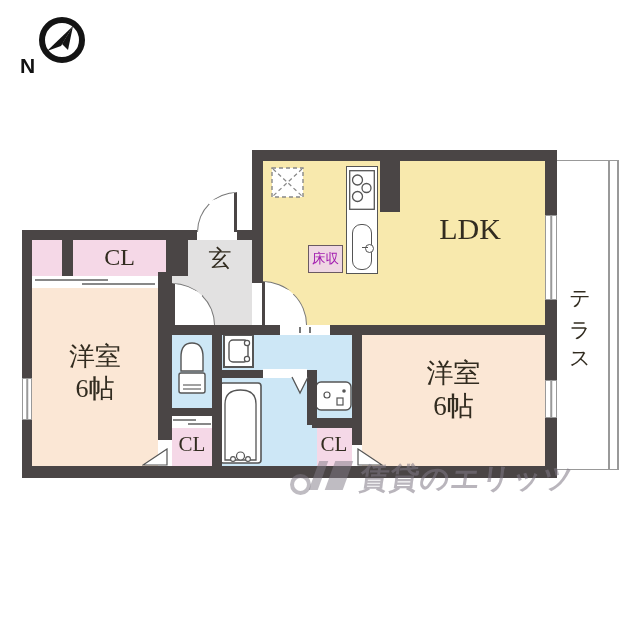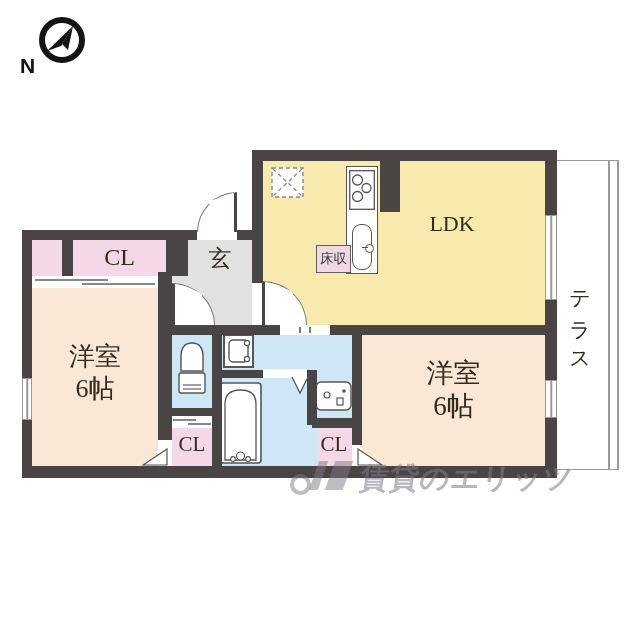--- a/index.html
+++ b/index.html
@@ -70,21 +70,21 @@
     <circle cx="17.5" cy="18" r="4.5" fill="none" stroke="#555" stroke-width="1.3"></circle>
     <circle cx="8.5" cy="26.5" r="5" fill="none" stroke="#555" stroke-width="1.3"></circle>
   </svg>
 </div>
 <div class="fixture" style="left:352px;top:224px;width:20px;height:46px;background:#fff;border:1.2px solid #555;border-radius:9px;box-sizing:border-box;">
   <span class="abs" style="right:-3px;top:19px;width:7px;height:7px;border:1.2px solid #555;border-radius:50%;background:#fff;"></span>
   <span class="abs" style="right:3px;top:22px;width:6px;height:1.4px;background:#555;"></span>
 </div>
 
 <div class="lbl" style="left:308px;top:245px;width:33px;height:26px;background:#efd7e3;border:1px solid #6a5a62;
-            font-size:13.5px;line-height:26px;color:#404040;margin-left:8px;">
+            font-size:13.5px;line-height:26px;color:#a21caf;">
   <span>床収</span>
 </div>
 
 <div class="fixture" style="left:223px;top:334px;width:31px;height:34px;">
   <svg width="31" height="34" viewBox="0 0 31 34">
     <rect x="1" y="1" width="29" height="32" fill="#fff" stroke="#555" stroke-width="2"></rect>
     <rect x="6" y="6" width="19" height="22" rx="4" fill="#fff" stroke="#555" stroke-width="1.4"></rect>
     <circle cx="24" cy="9" r="2.6" fill="#fff" stroke="#555" stroke-width="1.2"></circle>
     <circle cx="24" cy="25" r="2.6" fill="#fff" stroke="#555" stroke-width="1.2"></circle>
   </svg>
@@ -179,21 +179,21 @@
   <svg width="26" height="18" viewBox="0 0 26 18">
     <polygon points="25,1 25,17 1,17" fill="#fff" stroke="#555" stroke-width="1.2"></polygon>
   </svg>
 </div>
 <div class="fixture" style="left:357px;top:448px;width:26px;height:18px;">
   <svg width="26" height="18" viewBox="0 0 26 18">
     <polygon points="1,1 25,17 1,17" fill="#fff" stroke="#555" stroke-width="1.2"></polygon>
   </svg>
 </div>
 
-<div class="lbl" style="left:372px;top:211px;width:160px;font-size:22px;">
+<div class="lbl" style="left:390px;top:211px;width:160px;font-size:30px;">
   <span style="display:block;">LDK</span>
 </div>
 
 <div class="lbl" style="left:73px;top:243px;width:93px;font-size:24px;">
   <span>CL</span>
 </div>
 
 <div class="lbl" style="left:188px;top:245px;width:64px;font-size:23px;">
   <span>玄</span>
 </div>

